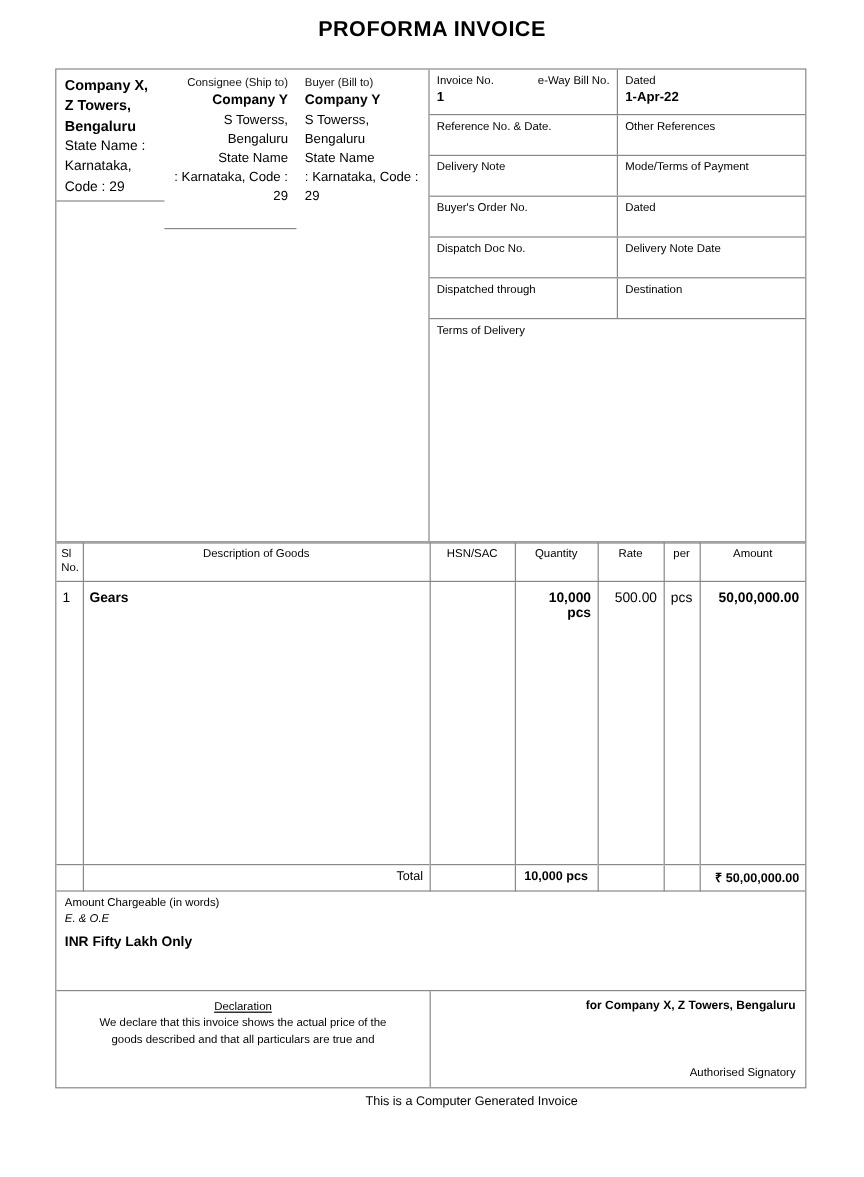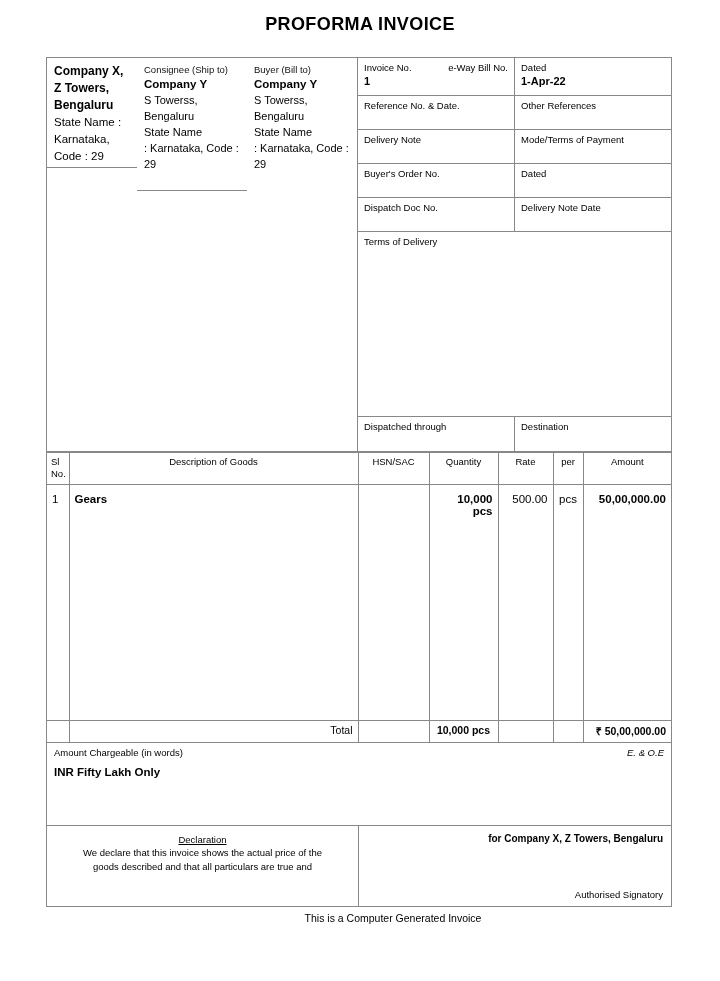--- a/index.html
+++ b/index.html
@@ -66,21 +66,21 @@
     box-sizing: border-box;
   }
 
   .party-box {
     padding: 5px 7px 6px 7px;
     box-sizing: border-box;
     border-bottom: 1px solid #888;
   }
   .party-box.last { border-bottom: none; }
   .party-seller { height: 110px; }
-  .party-consignee { height: 133px; }
+  .party-consignee { height: 133px; text-align: right; }
   .party-buyer { height: 144px; }
 
   .party-caption {
     font-size: 9.5px;
     line-height: 13px;
     color: #111;
   }
   .party-name-strong {
     font-size: 11.5px;
     font-weight: bold;
@@ -216,20 +216,21 @@
     border-bottom: 1px solid #888;
     box-sizing: border-box;
     height: 83px;
     padding: 3px 7px 0 7px;
     position: relative;
   }
   .aw-top {
     display: flex;
     justify-content: space-between;
     align-items: baseline;
+    flex-direction: column;
   }
   .aw-caption {
     font-size: 9.5px;
     line-height: 13px;
   }
   .aw-eoe {
     font-size: 9.5px;
     font-style: italic;
     line-height: 13px;
   }
@@ -378,31 +379,31 @@
 
         <div class="meta-row row-standard">
           <div class="meta-cell left-cell">
             <div class="meta-label">Dispatch Doc No.</div>
           </div>
           <div class="meta-cell">
             <div class="meta-label">Delivery Note Date</div>
           </div>
         </div>
 
+        <div class="meta-row row-standard">
+          <div class="meta-cell left-cell">
+            <div class="meta-label">Dispatched through</div>
+          </div>
+          <div class="meta-cell">
+            <div class="meta-label">Destination</div>
+          </div>
+        </div>
+
         <div class="meta-row row-terms">
           <div class="meta-label">Terms of Delivery</div>
-        </div>
-
-        <div class="meta-row row-standard">
-          <div class="meta-cell left-cell">
-            <div class="meta-label">Dispatched through</div>
-          </div>
-          <div class="meta-cell">
-            <div class="meta-label">Destination</div>
-          </div>
         </div>
 
       </div>
     </div>
 
     <table class="items-table">
       <colgroup>
         <col class="c-sl">
           <col class="c-desc">
           <col class="c-hsn">

